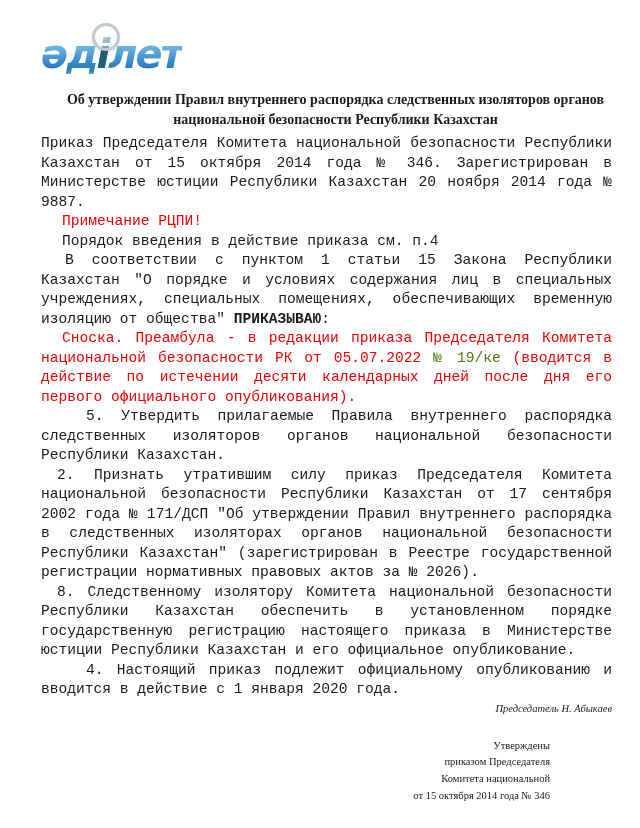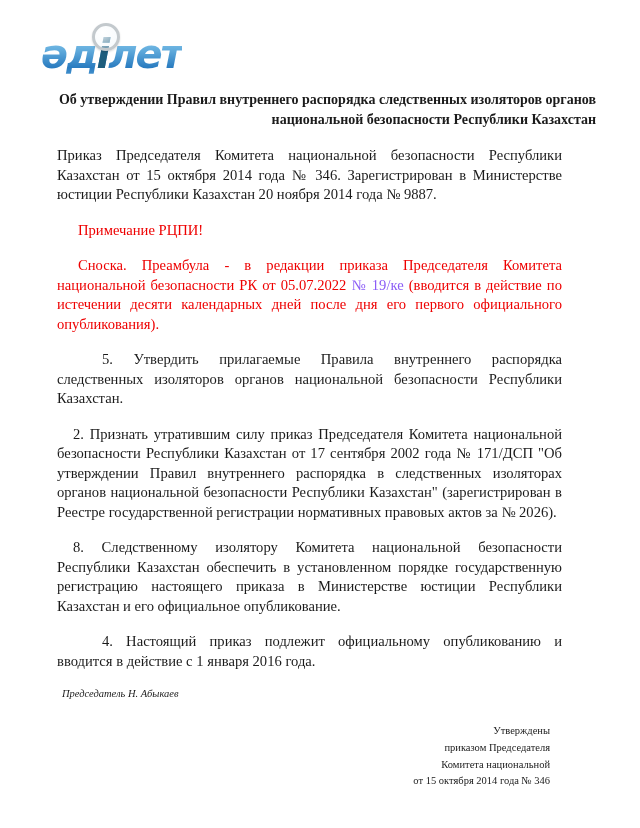--- a/index.html
+++ b/index.html
@@ -1,20 +1,20 @@
 <!DOCTYPE html>
 <html><head>
 <meta charset="utf-8">
 <style>
   html, body { margin:0; padding:0; }
   body {
     width:640px; height:828px; background:#ffffff; overflow:hidden;
     font-family:"Liberation Serif", serif; color:#1b1b1b;
   }
-  .page { padding:30px 62px 0 41px; box-sizing:border-box; width:640px; }
+  .page { padding:30px 28px 0 41px; box-sizing:border-box; width:640px; }
 
   
   .logo {
     position:relative; display:inline-block;
     font-family:"DejaVu Sans", sans-serif;
     font-style:italic; font-weight:bold;
     font-size:40px; line-height:48px; letter-spacing:-2px;
     color:#3a8ac4;
   }
   @supports ((-webkit-background-clip: text) or (background-clip: text)) {
@@ -28,38 +28,38 @@
   .lens {
     position:absolute; left:51px; top:-7px; width:22px; height:22px;
     border:3px solid #c3c9cd; border-radius:50%;
     background:radial-gradient(circle at 35% 30%, rgba(255,255,255,0.85), rgba(214,232,245,0.25));
     box-shadow:0 1px 2px rgba(0,0,0,0.15);
   }
 
   
   .title {
     font-weight:bold; font-size:14px; line-height:20px;
-    margin:12px -18px 4px 0; text-align:right;
+    margin:12px -18px 4px 0; text-align:center;
   }
   p.doc {
-    margin:16px; text-align:justify;
-    font-size:14.6px; line-height:19.5px;
+    margin:0; text-align:justify;
+    font-size:14.6px; line-height:19.5px;font-family:Liberation Mono, monospace;
   }
   .red { color:#ee0000; }
   .note { margin-top:3px; }
   .indent-note { text-indent:21px; }
   .indent-pre  { text-indent:24px; }
   .indent-lg   { text-indent:45px; }
   .indent-sm   { text-indent:16px; }
-  .black-ref { color:#8b5cf6; }
+  .black-ref { color:#4d7c0f; }
   .bold { font-weight:bold; }
 
   .signature {
     margin:2px 0 14px 0; font-size:10.5px; font-style:italic;
-    text-indent:21px; text-align:left; line-height:14px;
+    text-indent:21px; text-align:right; line-height:14px;
   }
 
   .approval {
     margin-top:22px; margin-left:289px; width:220px;
     text-align:right; font-size:10.5px; line-height:16.8px;
   }
   .approval div { white-space:nowrap; }
 </style>
 </head>
 <body>
@@ -70,28 +70,30 @@
     <span>әд</span><span class="logo-i">і</span><span>лет</span>
     <span class="lens"></span>
   </div>
 
   <div class="title">Об утверждении Правил внутреннего распорядка следственных изоляторов органов национальной безопасности Республики Казахстан</div>
 
   <p class="doc">Приказ Председателя Комитета национальной безопасности Республики Казахстан от 15 октября 2014 года № 346. Зарегистрирован в Министерстве юстиции Республики Казахстан 20 ноября 2014 года № 9887.</p>
 
   <p class="doc red note indent-note">Примечание РЦПИ!</p>
 
+  <p class="doc indent-note">Порядок введения в действие приказа см. п.4</p>
 
+  <p class="doc indent-pre"><span>В соответствии с пунктом 1 статьи 15 Закона Республики Казахстан "О порядке и условиях содержания лиц в специальных учреждениях, специальных помещениях, обеспечивающих временную изоляцию от общества" </span><span class="bold">ПРИКАЗЫВАЮ</span><span>:</span></p>
 
   <p class="doc red indent-note"><span>Сноска. Преамбула - в редакции приказа Председателя Комитета национальной безопасности РК от 05.07.2022 </span><span class="black-ref">№ 19/ке</span><span> (вводится в действие по истечении десяти календарных дней после дня его первого официального опубликования).</span></p>
 
   <p class="doc indent-lg">5. Утвердить прилагаемые Правила внутреннего распорядка следственных изоляторов органов национальной безопасности Республики Казахстан.</p>
   <p class="doc indent-sm">2. Признать утратившим силу приказ Председателя Комитета национальной безопасности Республики Казахстан от 17 сентября 2002 года № 171/ДСП "Об утверждении Правил внутреннего распорядка в следственных изоляторах органов национальной безопасности Республики Казахстан" (зарегистрирован в Реестре государственной регистрации нормативных правовых актов за № 2026).</p>
   <p class="doc indent-sm">8. Следственному изолятору Комитета национальной безопасности Республики Казахстан обеспечить в установленном порядке государственную регистрацию настоящего приказа в Министерстве юстиции Республики Казахстан и его официальное опубликование.</p>
-  <p class="doc indent-lg">4. Настоящий приказ подлежит официальному опубликованию и вводится в действие с 1 января 2016 года.</p>
+  <p class="doc indent-lg">4. Настоящий приказ подлежит официальному опубликованию и вводится в действие с 1 января 2020 года.</p>
 
   <p class="signature">Председатель Н. Абыкаев</p>
 
   <div class="approval">
     <div>Утверждены</div>
     <div>приказом Председателя</div>
     <div>Комитета национальной</div>
     <div>от 15 октября 2014 года № 346</div>
   </div>
 

